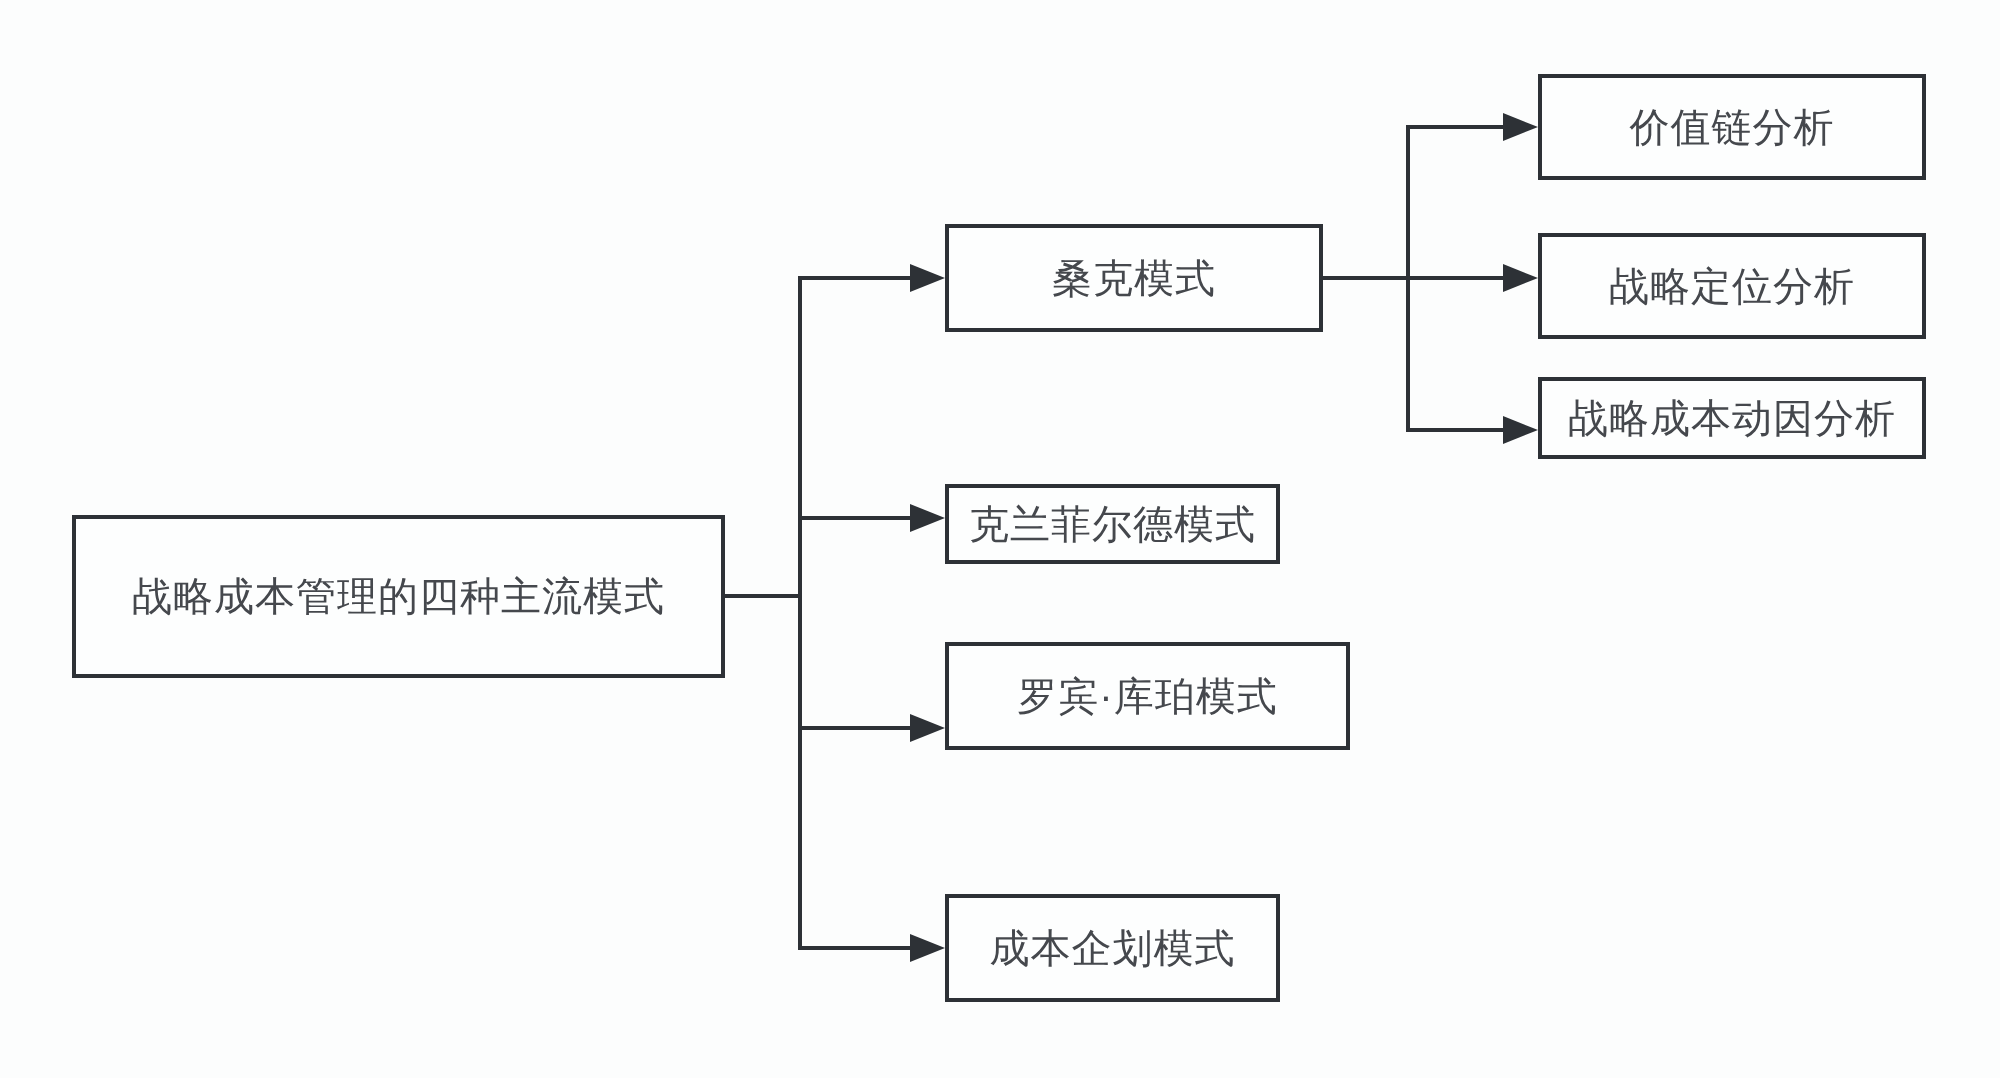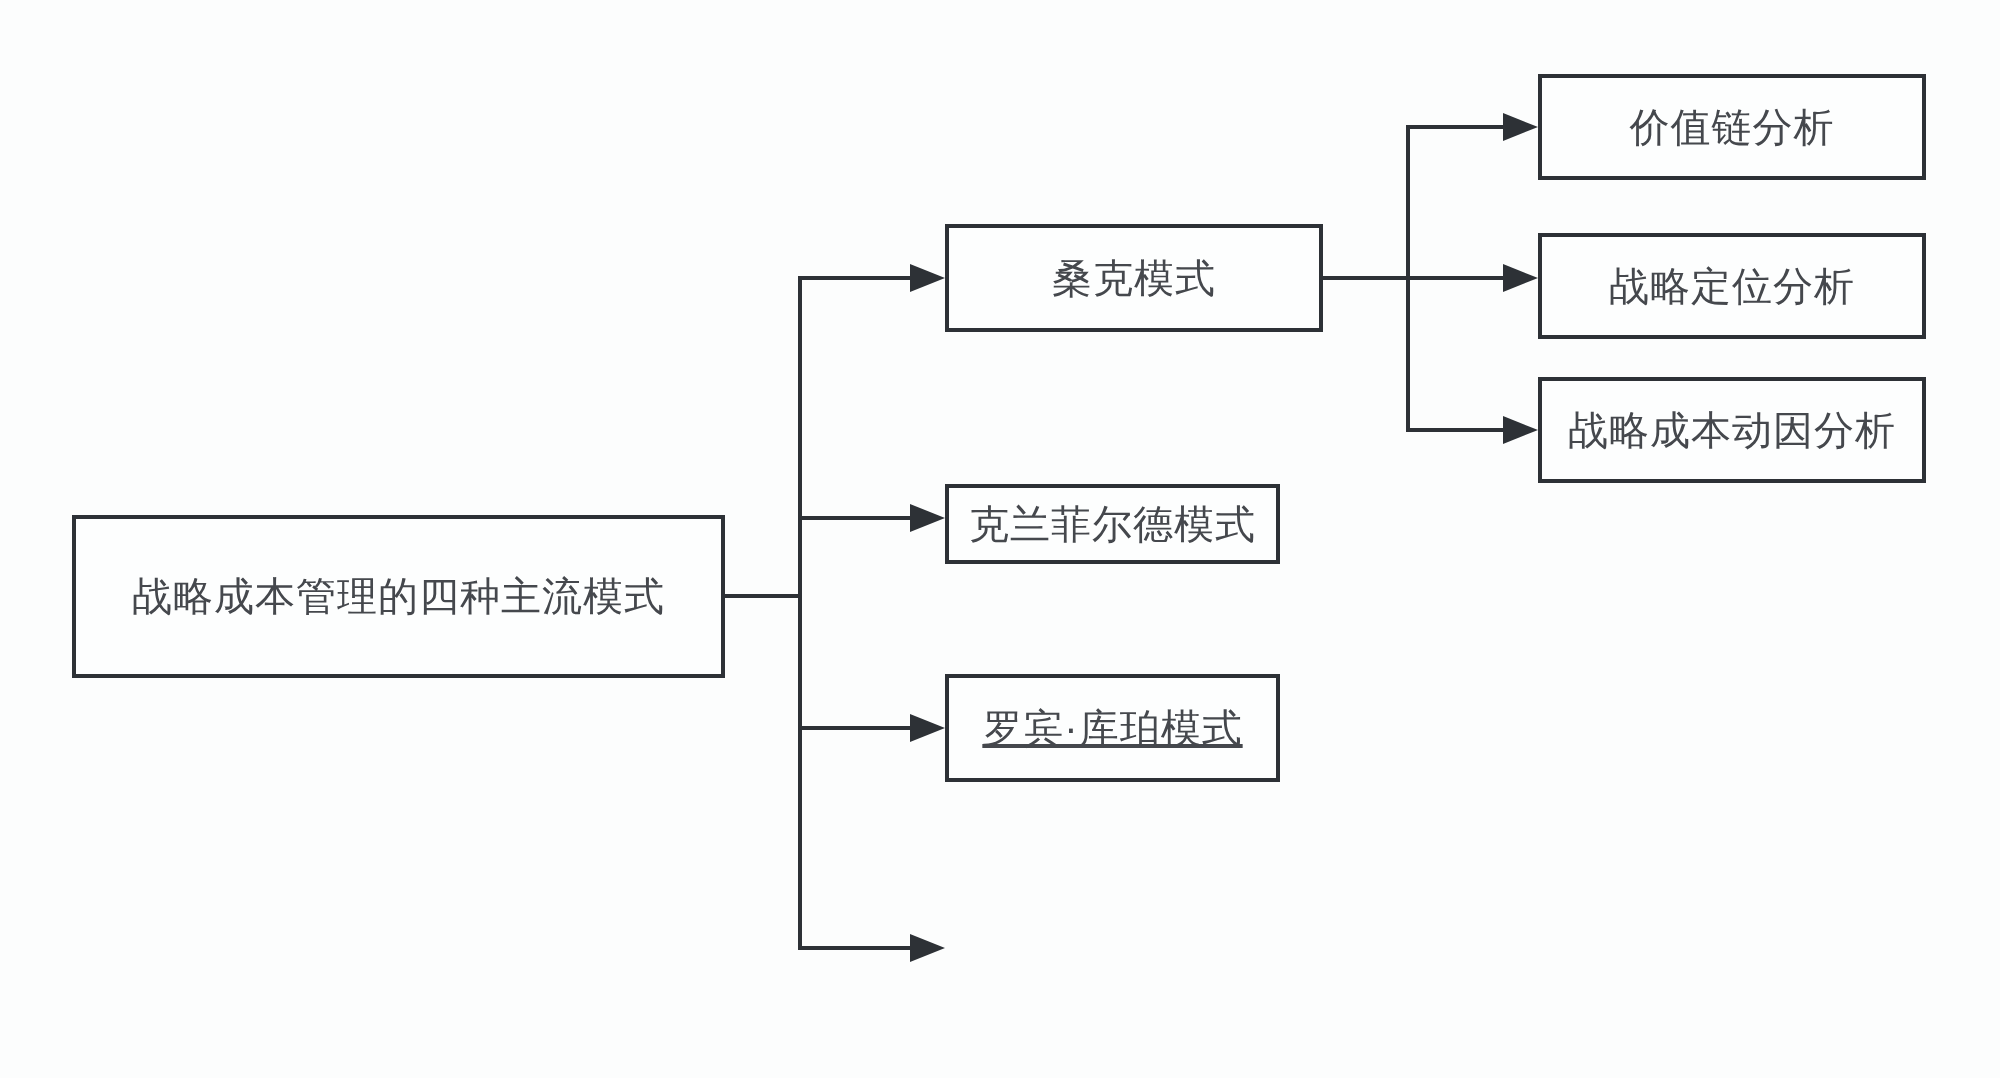--- a/index.html
+++ b/index.html
@@ -88,30 +88,33 @@
   </div>
 
   <div class="node" style="left:945px; top:224px; width:378px; height:108px;">
     <span>桑克模式</span>
   </div>
 
   <div class="node" style="left:945px; top:460px; width:335px; height:80px;margin-top:24px;">
     <span>克兰菲尔德模式</span>
   </div>
 
-  <div class="node" style="left:945px; top:674px; width:335px; height:108px;text-decoration:underline;">
+  <div class="node" style="left:945px; top:642px; width:405px; height:108px;">
     <span>罗宾·库珀模式</span>
   </div>
 
+  <div class="node" style="left:945px; top:894px; width:335px; height:108px;">
+    <span>成本企划模式</span>
+  </div>
 
   <div class="node" style="left:1538px; top:74px; width:388px; height:106px;font-family:Liberation Serif, serif;">
     <span>价值链分析</span>
   </div>
 
   <div class="node" style="left:1538px; top:225px; width:388px; height:106px;margin-top:8px;">
     <span>战略定位分析</span>
   </div>
 
-  <div class="node" style="left:1538px; top:377px; width:388px; height:106px;">
+  <div class="node" style="left:1538px; top:377px; width:388px; height:82px;">
     <span>战略成本动因分析</span>
   </div>
 
 </div>
 
 </body></html>

